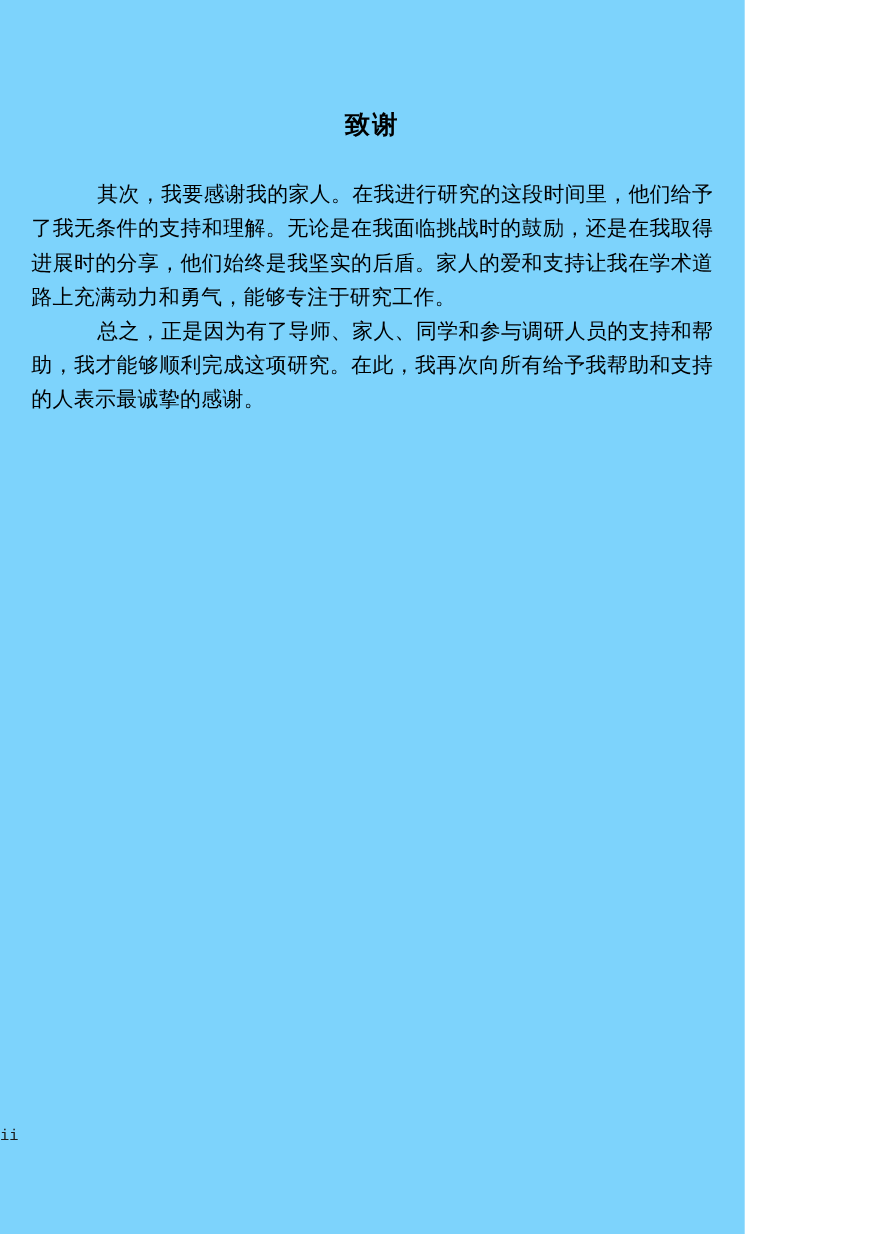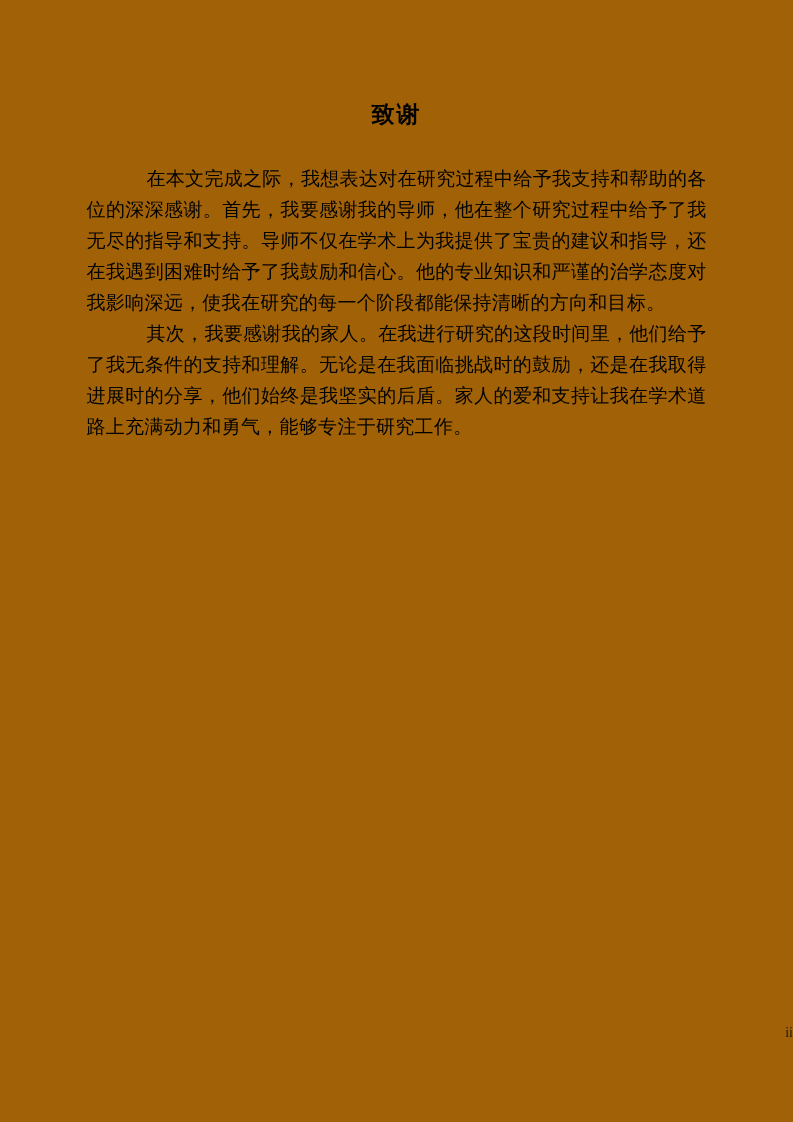--- a/index.html
+++ b/index.html
@@ -2,25 +2,25 @@
 <html><head>
 <meta charset="utf-8">
 <style>
   html, body {
     margin: 0;
     padding: 0;
     background: #ffffff;
   }
   .page {
     position: relative;
-    width: 793px;
+    width: 677px;
     height: 1122px;
-    background: #a16207;
+    background: #7dd3fc;
     color: #000000;
-    font-family: Liberation Serif, serif;
+    font-family: Liberation Mono, monospace;
     overflow: hidden;
     box-sizing: border-box;
   }
   .doc-title {
     margin: 0;
     padding-top: 101px;
     text-align: center;
     font-size: 23px;
     line-height: 1.25;
     font-weight: bold;
@@ -38,33 +38,33 @@
   .doc-body p {
     margin: 0;
     padding: 0;
     text-indent: 60px;
   }
   .page-footer {
     position: absolute;
     left: 0;
     top: 1024px;
     width: 100%;
-    text-align: right;
+    text-align: left;
     font-size: 14px;
     line-height: 18px;
     color: #1a1a1a;
   }
 </style>
 </head>
 <body>
 
 <div class="page">
 
   <h1 class="doc-title">致谢</h1>
 
   <div class="doc-body">
-      <p>在本文完成之际，我想表达对在研究过程中给予我支持和帮助的各位的深深感谢。首先，我要感谢我的导师，他在整个研究过程中给予了我无尽的指导和支持。导师不仅在学术上为我提供了宝贵的建议和指导，还在我遇到困难时给予了我鼓励和信心。他的专业知识和严谨的治学态度对我影响深远，使我在研究的每一个阶段都能保持清晰的方向和目标。</p>
       <p>其次，我要感谢我的家人。在我进行研究的这段时间里，他们给予了我无条件的支持和理解。无论是在我面临挑战时的鼓励，还是在我取得进展时的分享，他们始终是我坚实的后盾。家人的爱和支持让我在学术道路上充满动力和勇气，能够专注于研究工作。</p>
+      <p>总之，正是因为有了导师、家人、同学和参与调研人员的支持和帮助，我才能够顺利完成这项研究。在此，我再次向所有给予我帮助和支持的人表示最诚挚的感谢。</p>
     </div>
 
   <div class="page-footer">ii</div>
 
 </div>
 
 </body></html>

